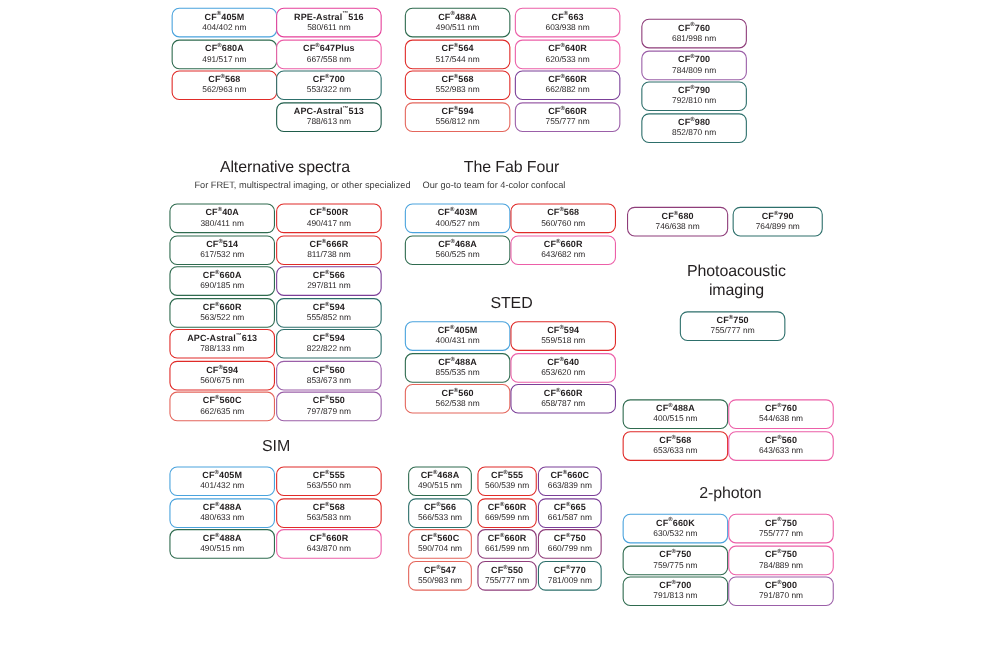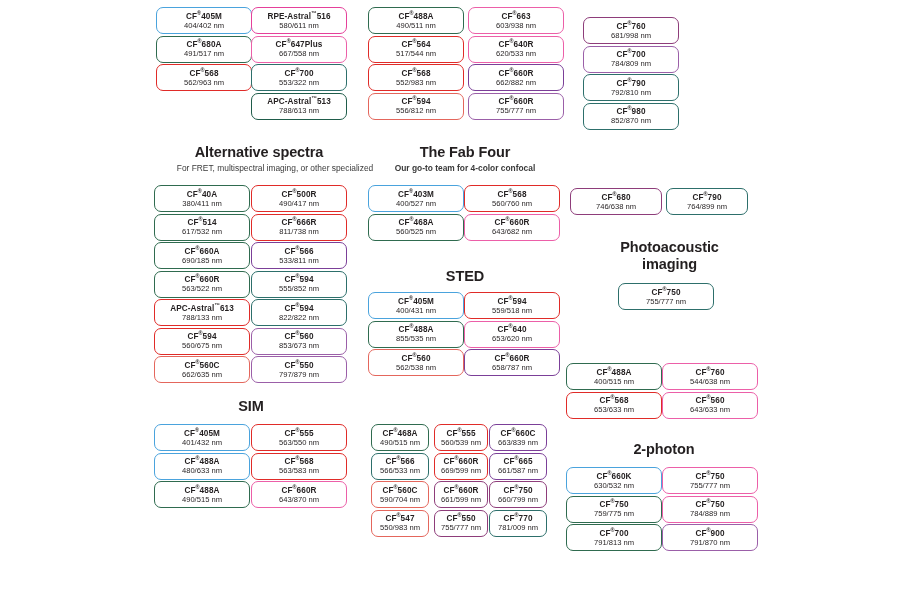--- a/index.html
+++ b/index.html
@@ -38,21 +38,21 @@
     font-size:7.6px;
     font-weight:normal;
     white-space:nowrap;
     margin-top:1px;
   }
 
   
   .sec-title{
     position:absolute;
     font-size:14.5px;
-    font-weight:bold;
+    font-weight:normal;
     color:#231f20;
     text-align:center;
     white-space:nowrap;
     letter-spacing:-.1px;
   }
   .sec-title.two-line{white-space:normal;line-height:1.16;}
   .sec-sub{
     position:absolute;
     font-size:8.4px;
     font-weight:normal;
@@ -63,21 +63,21 @@
 </style>
 </head>
 <body>
 
 <div class="canvas">
 
   <div class="sec-title" style="left:148px;top:144px;width:222px;">Alternative spectra</div>
   <div class="sec-sub" style="left:152px;top:163px;width:246px;">For FRET, multispectral imaging, or other specialized</div>
 
   <div class="sec-title" style="left:368px;top:144px;width:194px;">The Fab Four</div>
-  <div class="sec-sub" style="left:368px;top:163px;width:194px;font-weight:bold;">Our go-to team for 4-color confocal</div>
+  <div class="sec-sub" style="left:352px;top:163px;width:194px;">Our go-to team for 4-color confocal</div>
 
   <div class="sec-title" style="left:368px;top:268px;width:194px;">STED</div>
 
   <div class="sec-title two-line" style="left:602px;top:239px;width:135px;text-align:center;">Photoacoustic imaging</div>
 
 
   <div class="sec-title" style="left:566px;top:441px;width:196px;">2-photon</div>
 
   <div class="sec-title" style="left:154px;top:398px;width:194px;">SIM</div>
 
@@ -190,21 +190,21 @@
       <div class="chip" style="left: 251px; top: 185px; width: 96px; height: 27px; border-color: rgb(224, 43, 40);">
         <div class="nm">CF<sup>®</sup>500R</div>
         <div class="wl">490/417 nm</div>
       </div>
       <div class="chip" style="left: 251px; top: 213.5px; width: 96px; height: 27px; border-color: rgb(224, 43, 40);">
         <div class="nm">CF<sup>®</sup>666R</div>
         <div class="wl">811/738 nm</div>
       </div>
       <div class="chip" style="left: 251px; top: 242px; width: 96px; height: 27px; border-color: rgb(123, 63, 152);">
         <div class="nm">CF<sup>®</sup>566</div>
-        <div class="wl">533/811 nm</div>
+        <div class="wl">297/811 nm</div>
       </div>
       <div class="chip" style="left: 251px; top: 270.5px; width: 96px; height: 27px; border-color: rgb(45, 111, 107);">
         <div class="nm">CF<sup>®</sup>594</div>
         <div class="wl">555/852 nm</div>
       </div>
       <div class="chip" style="left: 251px; top: 299px; width: 96px; height: 27px; border-color: rgb(45, 111, 107);">
         <div class="nm">CF<sup>®</sup>594</div>
         <div class="wl">822/822 nm</div>
       </div>
       <div class="chip" style="left: 251px; top: 327.5px; width: 96px; height: 27px; border-color: rgb(155, 95, 168);">

